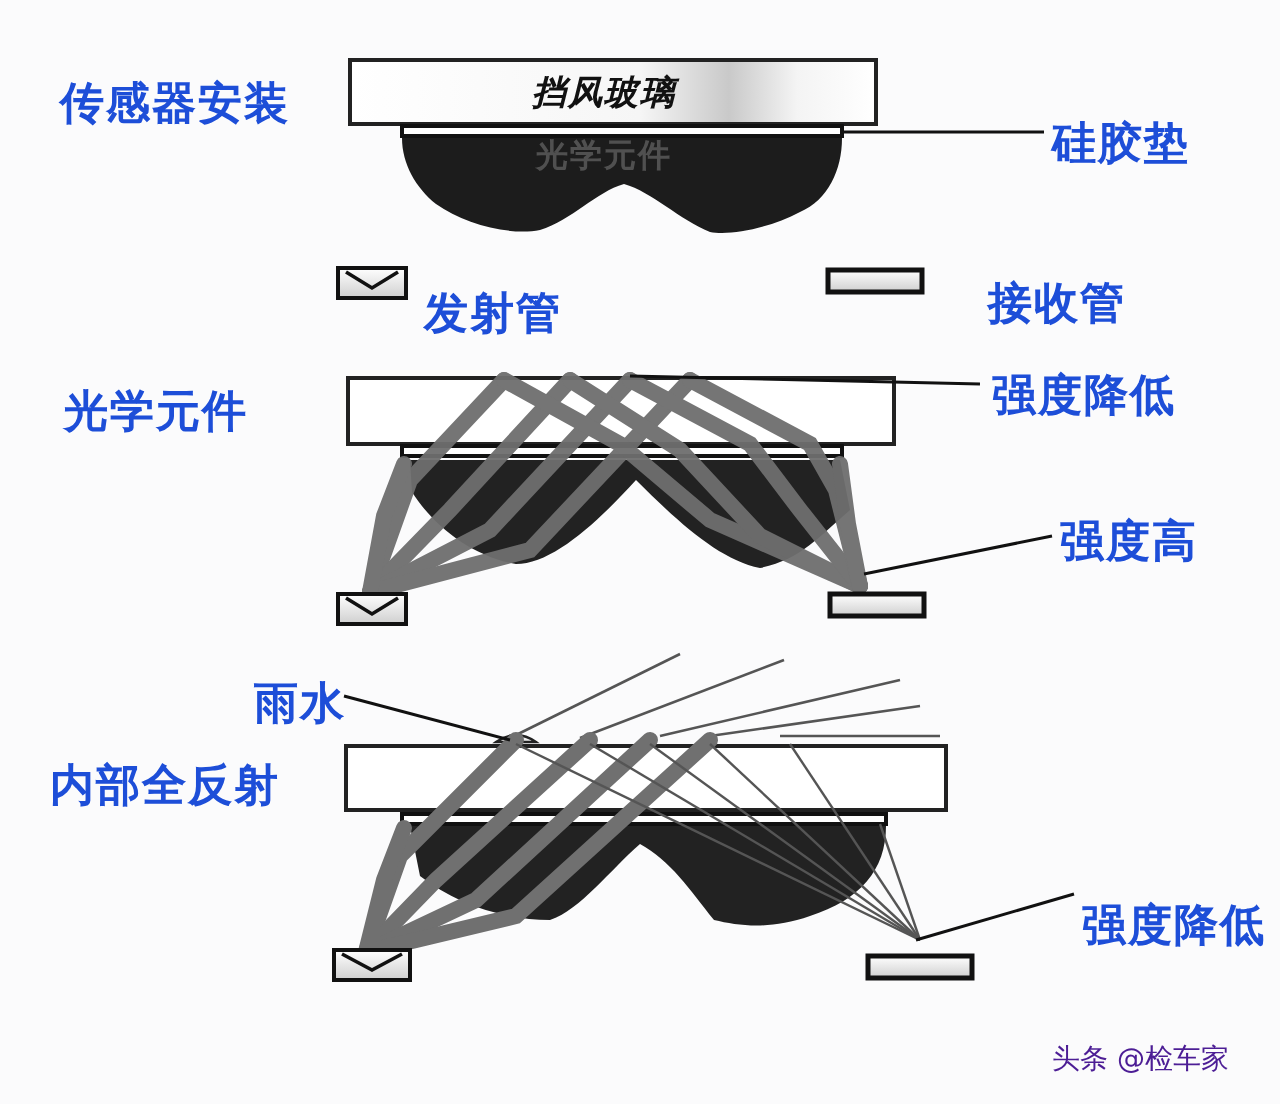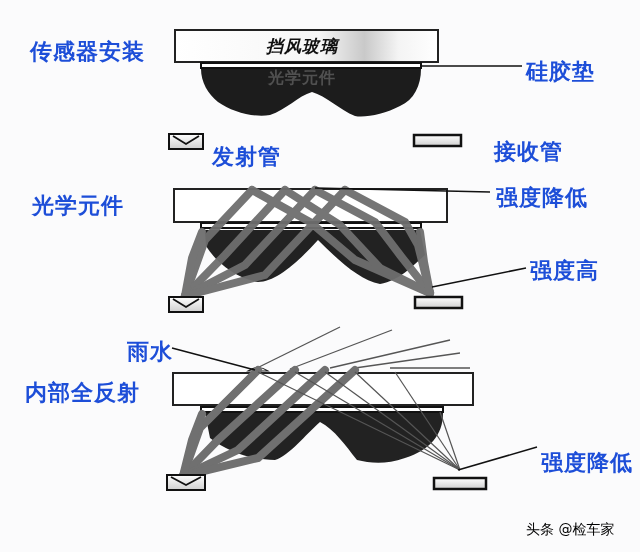--- a/index.html
+++ b/index.html
@@ -6,21 +6,21 @@
     body { width: 640px; height: 552px; position: relative; overflow: hidden;
            font-family: "DejaVu Serif", "Liberation Serif", serif; }
     .canvas { position: absolute; left: 0; top: 0; width: 640px; height: 552px; }
     .label { position: absolute; font-size: 22px; font-weight: bold; color: #1d4ed8;
              letter-spacing: 1px; white-space: nowrap; }
     .glass-label { position: absolute; font-size: 17px; font-weight: bold; color: #111;
                    letter-spacing: 1px; white-space: nowrap; }
     .optic-label { position: absolute; font-size: 16px; font-weight: bold; color: #3a3a3a;
                    letter-spacing: 1px; white-space: nowrap; opacity: 0.85; }
     .watermark { position: absolute; font-family: "DejaVu Sans", "Liberation Sans", sans-serif;
-                 font-size: 14px; color: #000000; white-space: nowrap; }
+                 font-size: 14px; color: #4c1d95; white-space: nowrap; }
   </style>
 </head>
 <body>
 
 <svg class="canvas" viewBox="0 0 640 552" xmlns="http://www.w3.org/2000/svg">
   <defs>
     <linearGradient id="glassGrad" x1="0" x2="1" y1="0" y2="0">
       <stop offset="0" stop-color="#ffffff"></stop>
       <stop offset="0.55" stop-color="#f6f6f6"></stop>
       <stop offset="0.72" stop-color="#c9c9c9"></stop>

